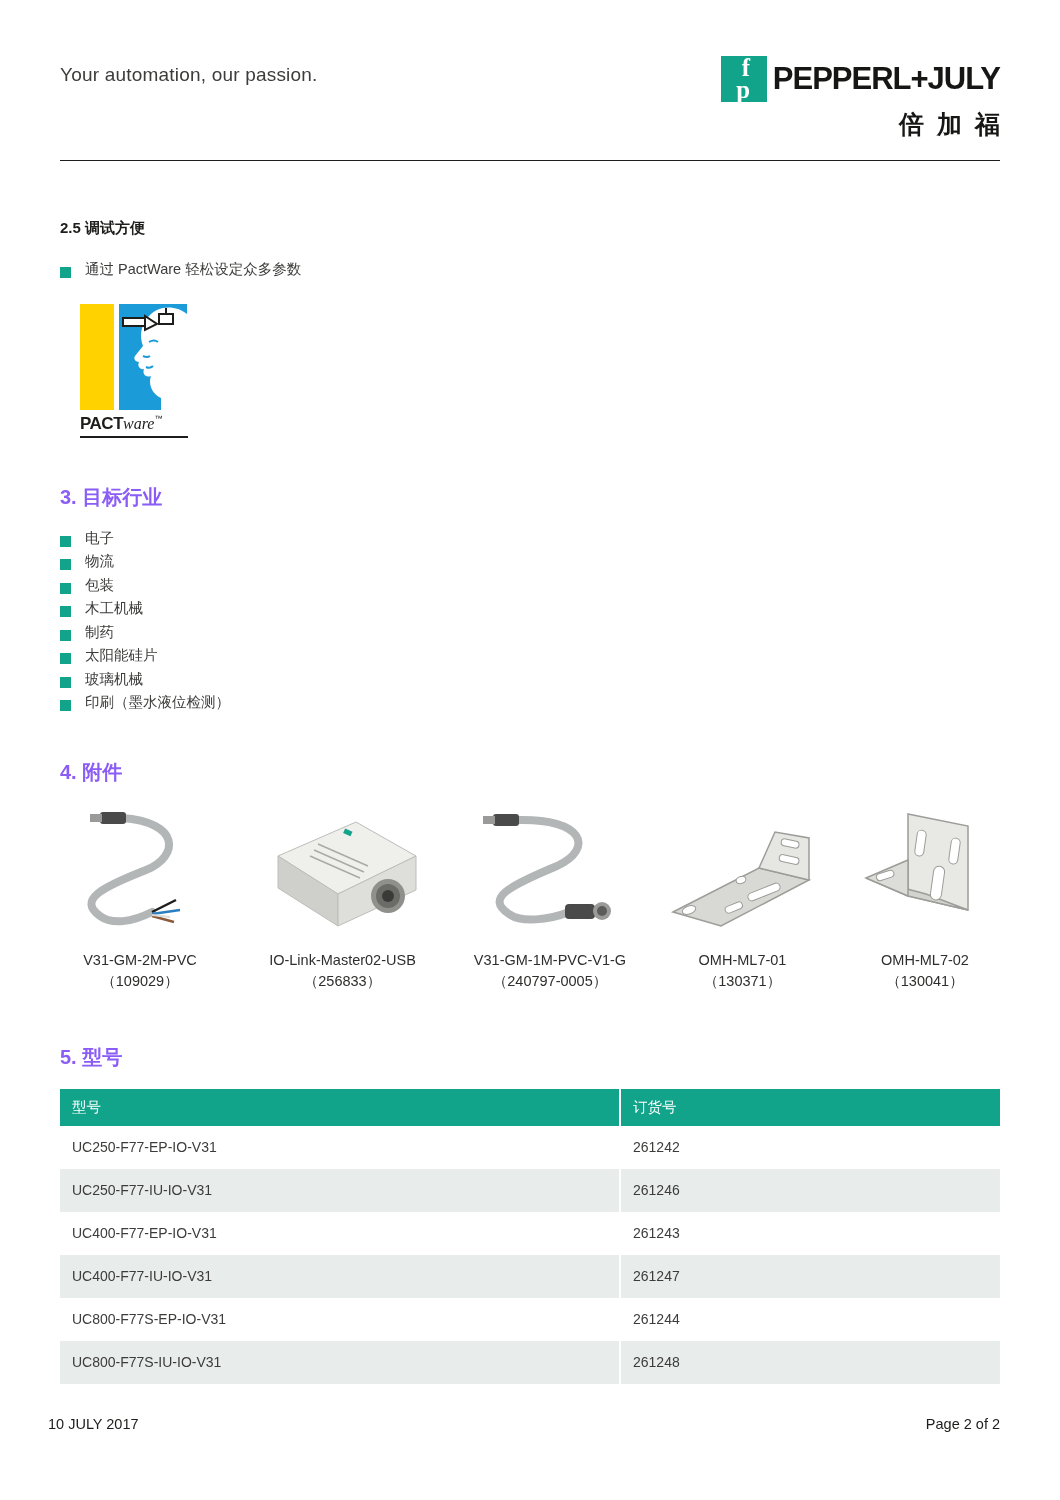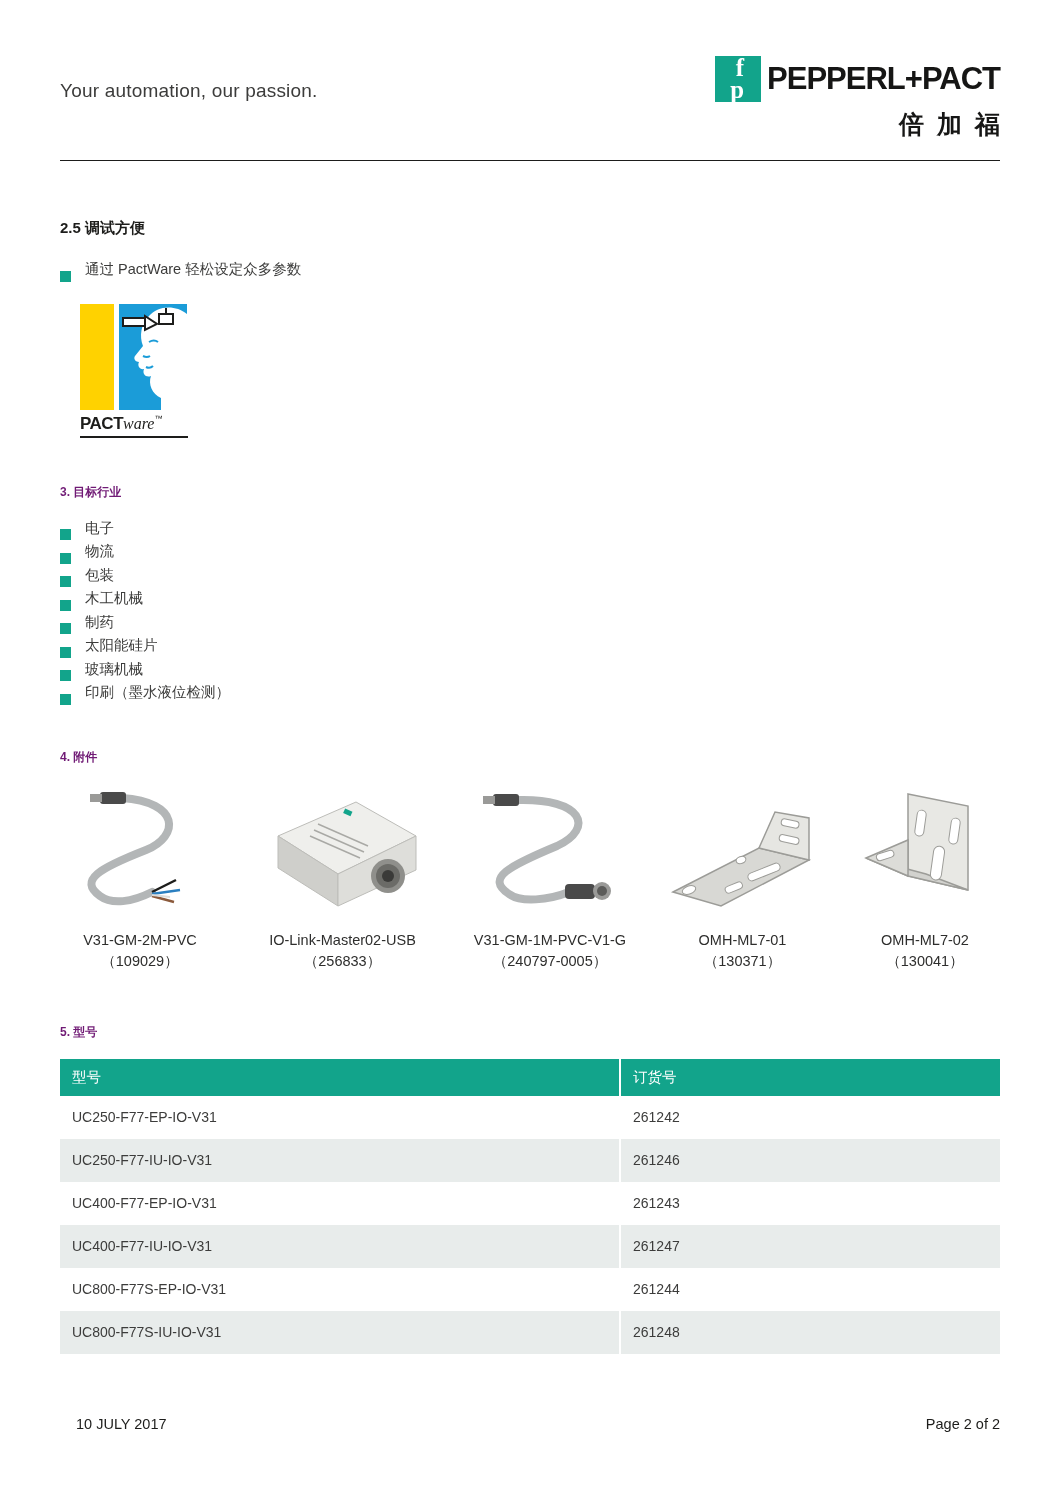--- a/index.html
+++ b/index.html
@@ -8,34 +8,34 @@
     width: 1060px; height: 1500px;
     position: relative;
     font-family: "Liberation Sans", sans-serif;
     color: #1d1d1b;
     overflow: hidden;
   }
   .page { position: absolute; inset: 0; padding: 0 60px; }
 
   
   .header { padding-top: 56px; display: flex; justify-content: space-between; align-items: flex-start; }
-  .tagline { font-size: 19px; color: #3c3c3b; margin-top: 24px; letter-spacing: .2px; }
+  .tagline { font-size: 19px; color: #3c3c3b; margin-top: 8px; letter-spacing: .2px; }
   .logo-block { text-align: right; }
   .logo-row { display: flex; align-items: center; gap: 6px; }
   .logo-icon { width: 46px; height: 46px; display: block; }
   .brand-name { font-size: 31px; font-weight: bold; letter-spacing: -1px; color: #161615; white-space: nowrap; }
   .brand-cn { font-family: "Liberation Serif", serif; font-weight: bold; font-size: 25px; letter-spacing: 13px; margin-top: 6px; margin-right: -13px; color: #161615; }
   .rule { position: absolute; left: 60px; right: 60px; top: 160px; border-top: 1.6px solid #1d1d1b; }
 
   
   .sec-title-black { font-size: 15px; font-weight: bold; color: #1d1d1b; }
-  .sec-title-teal  { font-size: 12px; font-weight: bold; color: #701a75; }
+  .sec-title-teal  { font-size: 20px; font-weight: bold; color: #8b5cf6; }
   #sec25-title { margin-top: 78px; }
   .bullet-list { list-style: none; }
-  .bullet-list li { display: flex; align-items: flex-end; font-size: 14.5px; color: #3c3c3b; line-height: 23.5px; }
+  .bullet-list li { display: flex; align-items: center; font-size: 14.5px; color: #3c3c3b; line-height: 23.5px; }
   .bullet-sq { flex: 0 0 auto; width: 11px; height: 11px; background: #12a48b; margin: 6px 14px 0 0; }
   #sec25-list { margin-top: 20px; }
 
   
   .pactware { margin-top: 22px; margin-left: 20px; width: 108px; }
   .pactware-art { display: flex; height: 106px; }
   .pactware-yellow { width: 34px; height: 106px; background: #ffd200; }
   .pactware-blue { width: 68px; height: 106px; margin-left: 5px; }
   .pactware-text { border-bottom: 2px solid #1d1d1b; padding: 4px 0 2px 0; white-space: nowrap; }
   .pactware-text .b { font-weight: bold; font-size: 17px; letter-spacing: -0.5px; }
@@ -59,37 +59,37 @@
   .models-table th {
     background: #12a48b; color: #ffffff; font-weight: normal; text-align: left;
     height: 37px; padding: 0 0 0 12px; font-size: 14.5px;
   }
   .models-table th.col-model { width: 561px; border-right: 2px solid #ffffff; }
   .models-table td { height: 43px; padding: 0 0 0 12px; color: #3c3c3b; }
   .models-table td.col-model { border-right: 2px solid #ffffff; }
   .models-table tr.alt td { background: #e8eceb; }
 
   
-  .footer { position: absolute; left: 76px; right: 60px; top: 1416px; display: flex; justify-content: space-between; font-size: 14.5px; color: #1d1d1b; }
+  .footer { position: absolute; left: 48px; right: 60px; top: 1416px; display: flex; justify-content: space-between; font-size: 14.5px; color: #1d1d1b; }
 </style>
 </head>
 <body>
 
 <div class="page">
 
   <div class="header">
     <div class="tagline">Your automation, our passion.</div>
     <div class="logo-block">
       <div class="logo-row">
         <svg class="logo-icon" viewBox="0 0 50 50">
           <rect x="0" y="0" width="50" height="50" fill="#12a48b"></rect>
           <text x="27" y="22" font-family="Liberation Serif, serif" font-weight="bold" font-size="27" fill="#ffffff" text-anchor="middle">f</text>
           <text x="24" y="46" font-family="Liberation Serif, serif" font-weight="bold" font-size="27" fill="#ffffff" text-anchor="middle">p</text>
         </svg>
-        <span class="brand-name">PEPPERL+PACT</span>
+        <span class="brand-name">PEPPERL+JULY</span>
       </div>
       <div class="brand-cn">倍加福</div>
     </div>
   </div>
   <div class="rule"></div>
 
   <div class="sec-title-black" id="sec25-title">2.5 调试方便</div>
   <ul class="bullet-list" id="sec25-list">
     <li>
       <span class="bullet-sq"></span>

